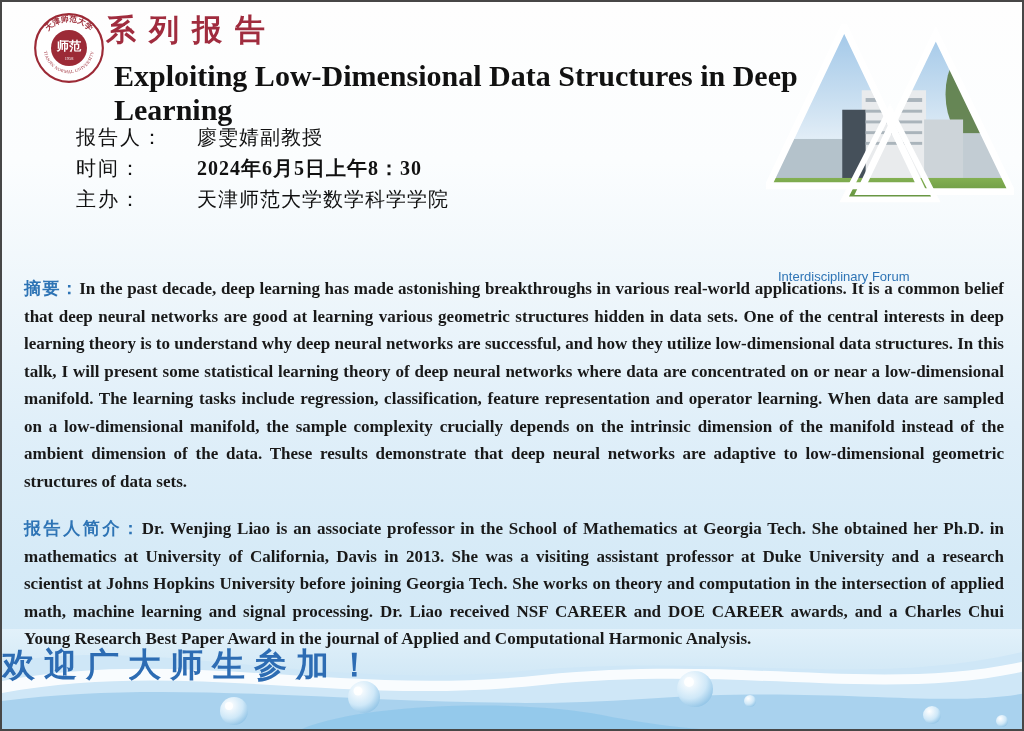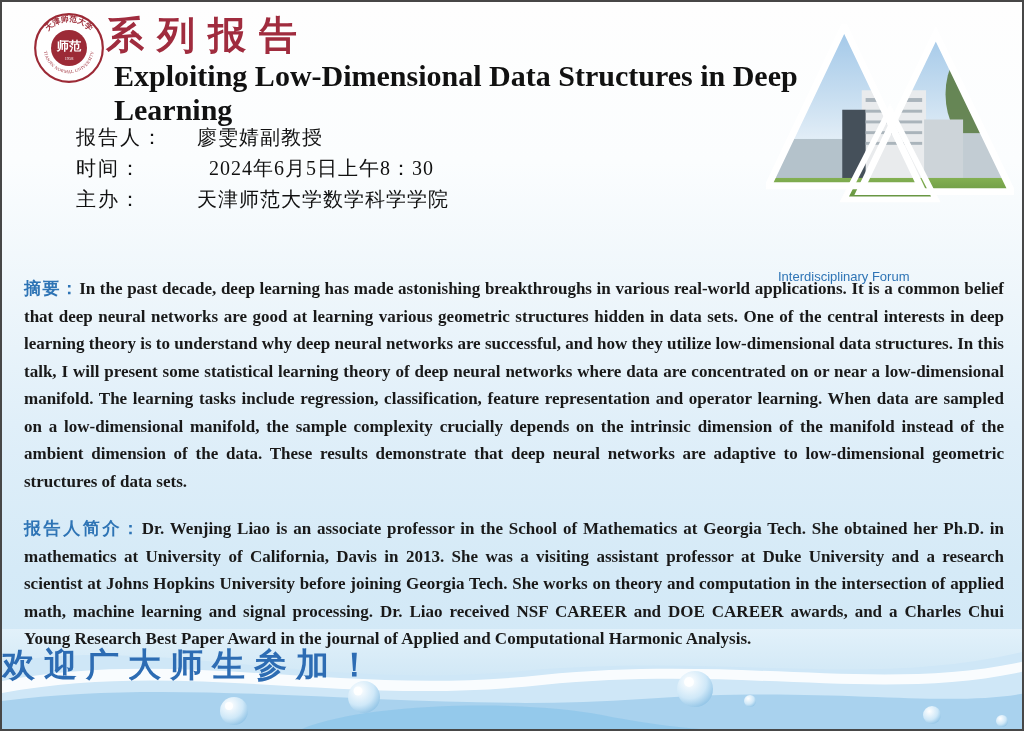--- a/index.html
+++ b/index.html
@@ -10,36 +10,36 @@
     box-sizing:border-box;
     border:2px solid #474747;
     overflow:hidden;
     background:linear-gradient(180deg,#fefefe 0%,#fbfdfe 22%,#eef6fb 40%,#e0eff9 58%,#d5eaf7 78%,#cfe7f6 100%);
     font-family:"Liberation Serif","DejaVu Serif",serif;
   }
   
   .seal{position:absolute;left:31px;top:10px;width:72px;height:72px;}
   .series-title{
     position:absolute;left:104px;top:8px;
-    font-size:38px;font-weight:bold;color:#a02c3e;
+    font-size:30px;font-weight:bold;color:#a02c3e;
     letter-spacing:13px;white-space:nowrap;
     font-family:"Liberation Serif","DejaVu Serif",serif;
   }
   .talk-title{
     position:absolute;left:112px;top:57px;width:712px;
     text-align:left;font-size:30px;font-weight:bold;color:#111;
     line-height:34px;
   }
   .tri-logo{position:absolute;right:8px;top:22px;width:248px;height:190px;}
   
   .info-block{position:absolute;left:74px;top:124px;font-size:20px;color:#111;}
   .info-row{margin-bottom:9px;line-height:22px;}
   .info-label{display:inline-block;width:116px;letter-spacing:2px;}
   .info-value{letter-spacing:1px;}
-  .v-bold{font-weight:normal;margin-left:12px;}
+  .v-bold{font-weight:bold;}
   
   .watermark{
     position:absolute;left:776px;top:256px;z-index:1;
     font-family:"Liberation Sans","DejaVu Sans",sans-serif;
     font-size:13px;color:#2e74b5;white-space:nowrap;margin-top:11px;
   }
   
   .content{position:absolute;left:22px;top:273px;width:980px;z-index:2;}
   .para{
     margin:0;text-align:justify;

